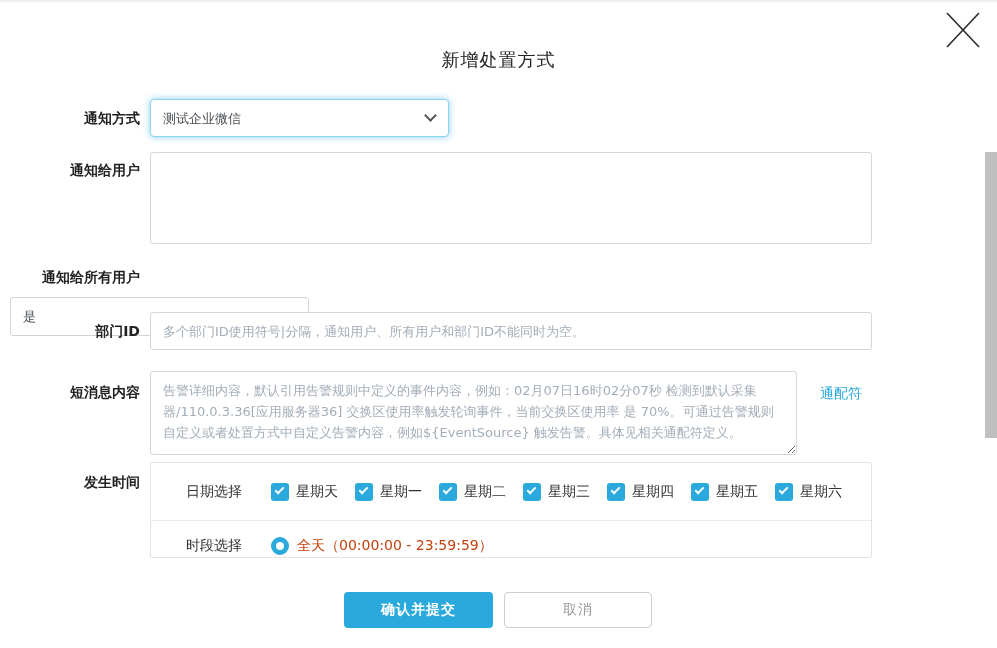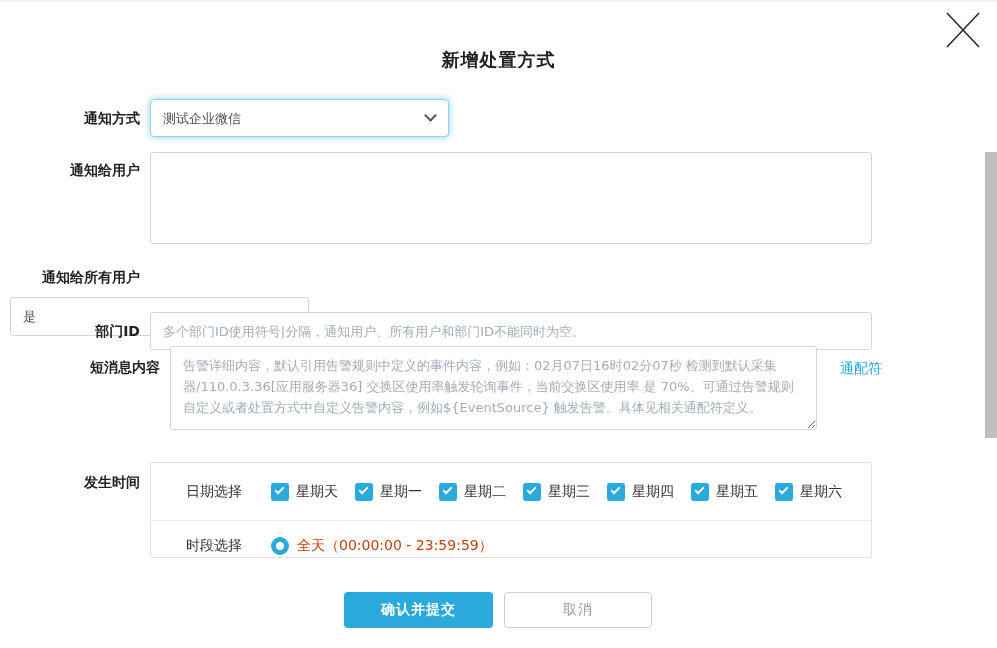--- a/index.html
+++ b/index.html
@@ -6,21 +6,21 @@
   html,body { width:997px; height:648px; overflow:hidden; background:#fff;
     font-family:"DejaVu Sans","Liberation Sans",sans-serif; }
   .stage { position:relative; width:997px; height:648px; background:#fff; }
   .top-line { position:absolute; top:0; left:0; width:100%; height:2px; background:#efefef; }
 
   .close-btn { position:absolute; left:944px; top:10px; width:38px; height:40px;
     background:none; border:none; cursor:pointer; padding:0; }
   .close-btn svg { display:block; }
 
   .dialog-title { position:absolute; top:48px; left:0; width:100%; text-align:center;
-    font-size:18px; font-weight:bold; color:#222; letter-spacing:1px; }
+    font-size:18px; font-weight:normal; color:#222; letter-spacing:1px; }
 
   .row { position:absolute; left:0; display:flex; }
   .row .lbl { width:140px; text-align:right; font-size:14px; font-weight:bold; color:#222;
     flex:none; }
   .row .field-wrap { margin-left:10px; position:relative; }
 
   
   .sel { appearance:none; -webkit-appearance:none; width:299px; height:38px;
     border:1px solid #cfd4d9; border-radius:3px; background:#fff; color:#4a4f54;
     font-size:13px; padding:0 30px 0 12px;
@@ -122,21 +122,21 @@
     </div>
   </div>
 
   <div class="row" style="top:312px;align-items:flex-end;">
     <div class="lbl" style="line-height:38px;">部门ID</div>
     <div class="field-wrap">
       <input class="ti" type="text" placeholder="多个部门ID使用符号|分隔，通知用户、所有用户和部门ID不能同时为空。" style="">
     </div>
   </div>
 
-  <div class="row" style="top:346px;margin-left:20px;">
+  <div class="row" style="top:371px;">
     <div class="lbl" style="padding-top:13px;">短消息内容</div>
     <div class="field-wrap">
       <textarea class="ta ta-sms" placeholder="告警详细内容，默认引用告警规则中定义的事件内容，例如：02月07日16时02分07秒 检测到默认采集器/110.0.3.36[应用服务器36] 交换区使用率触发轮询事件，当前交换区使用率 是 70%。可通过告警规则自定义或者处置方式中自定义告警内容，例如${EventSource} 触发告警。具体见相关通配符定义。" style=""></textarea>
       <a class="wildcard-link" href="#">通配符</a>
     </div>
   </div>
 
   <div class="row" style="top:462px;">
     <div class="lbl" style="padding-top:12px;">发生时间</div>
     <div class="field-wrap">

